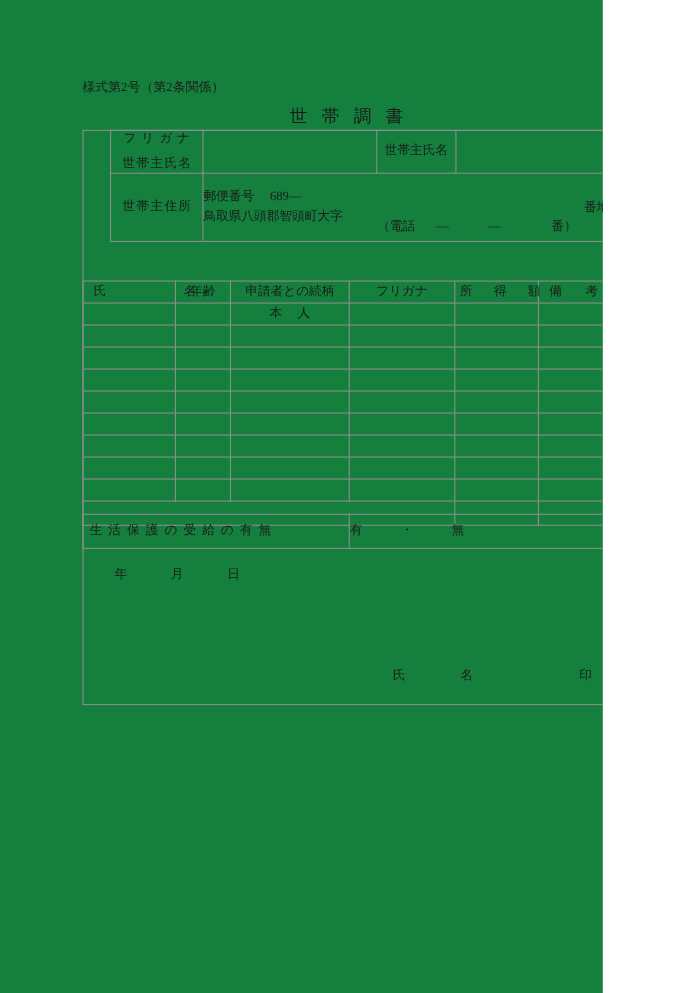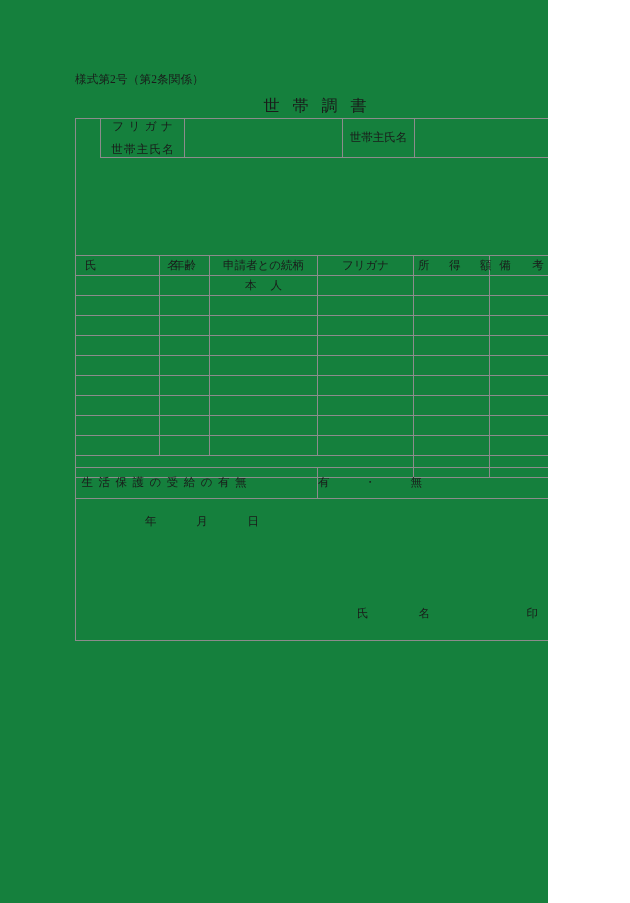--- a/index.html
+++ b/index.html
@@ -153,21 +153,21 @@
   }
   .cert-text {
     padding: 14px 14px 0 14px;
     font-size: 11.5px;
     line-height: 1.72;
     text-align: justify;
   }
   .cert-text .indent { display: inline-block; width: 11px; }
 
   .cert-date {
-    margin: 14px 0 0 69px;
+    margin: 14px 0 0 28px;
     font-size: 11.5px;
     white-space: nowrap;
   }
   .cert-date .g { display: inline-block; width: 34px; }
 
   .signature {
     position: absolute;
     left: 272px;
     top: 103px;
     width: 190px;
@@ -209,20 +209,40 @@
             <span class="lbl-tight">世帯主氏名</span>
           </td>
           <td>
             <span></span>
           </td>
           <td class="cell-label">
             <span class="lbl-plain">世帯主氏名</span>
           </td>
           <td>
             <span></span>
+          </td>
+        </tr>
+        <tr>
+          <td class="cell-label">
+            <span class="lbl-tight">世帯主住所</span>
+          </td>
+          <td colspan="3" class="addr-cell">
+            <div class="addr-line">
+              <span>郵便番号</span>
+              &nbsp;&nbsp;&nbsp;
+              <span>689—</span>
+            </div>
+            <div class="addr-line2">鳥取県八頭郡智頭町大字</div>
+            <div class="addr-banchi">番地</div>
+            <div class="addr-tel">
+              <span>（電話</span>
+              <span class="dash">—</span>
+              <span class="dash">—</span>
+              <span class="ban">番）</span>
+            </div>
           </td>
         </tr>
       </tbody>
     </table>
 
     <table class="grid block-mid">
       <colgroup>
         <col style="width:84px">
         <col style="width:50px">
         <col style="width:108px">

